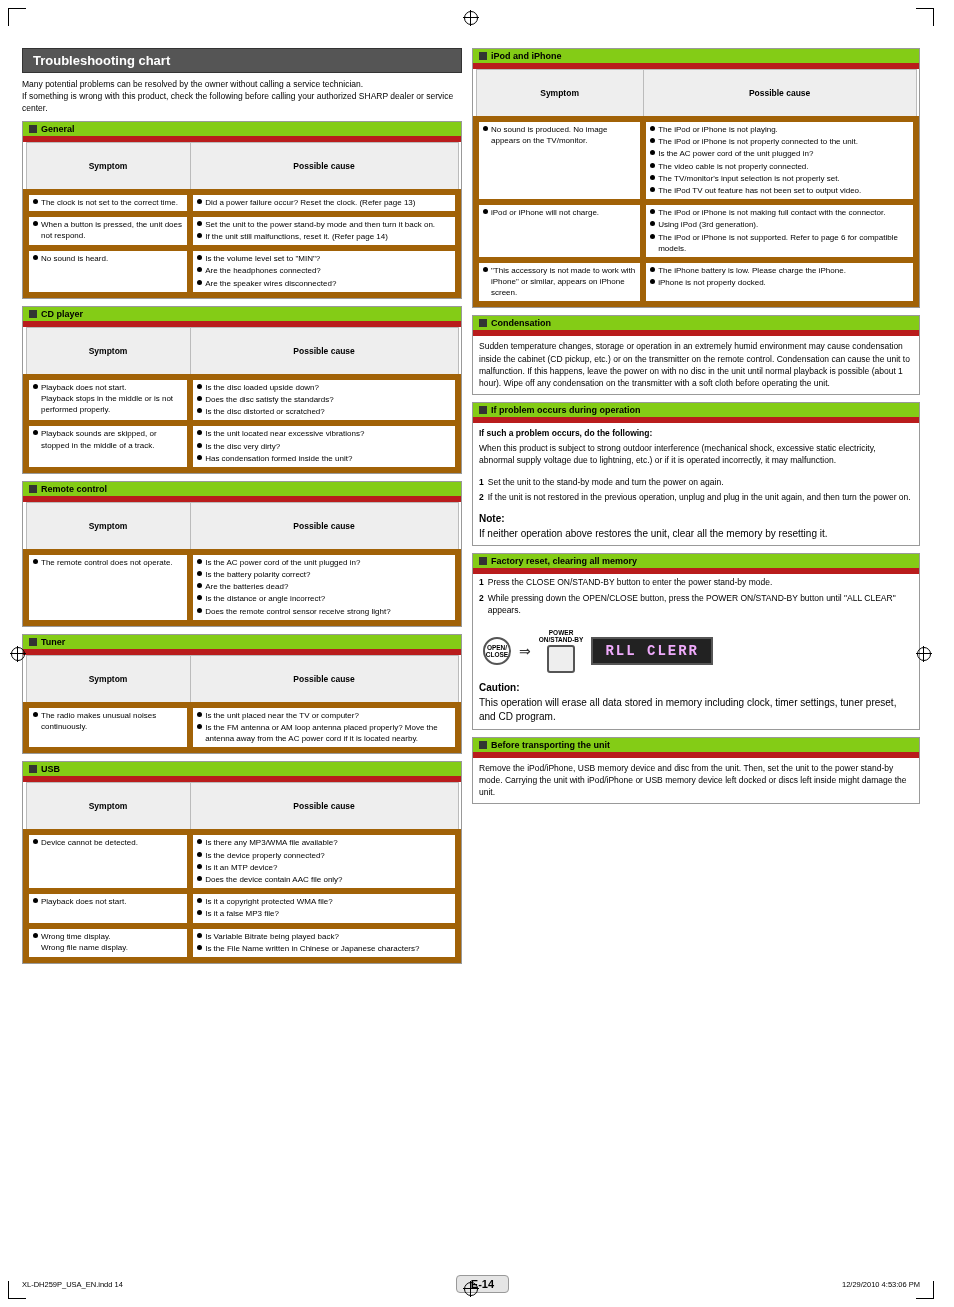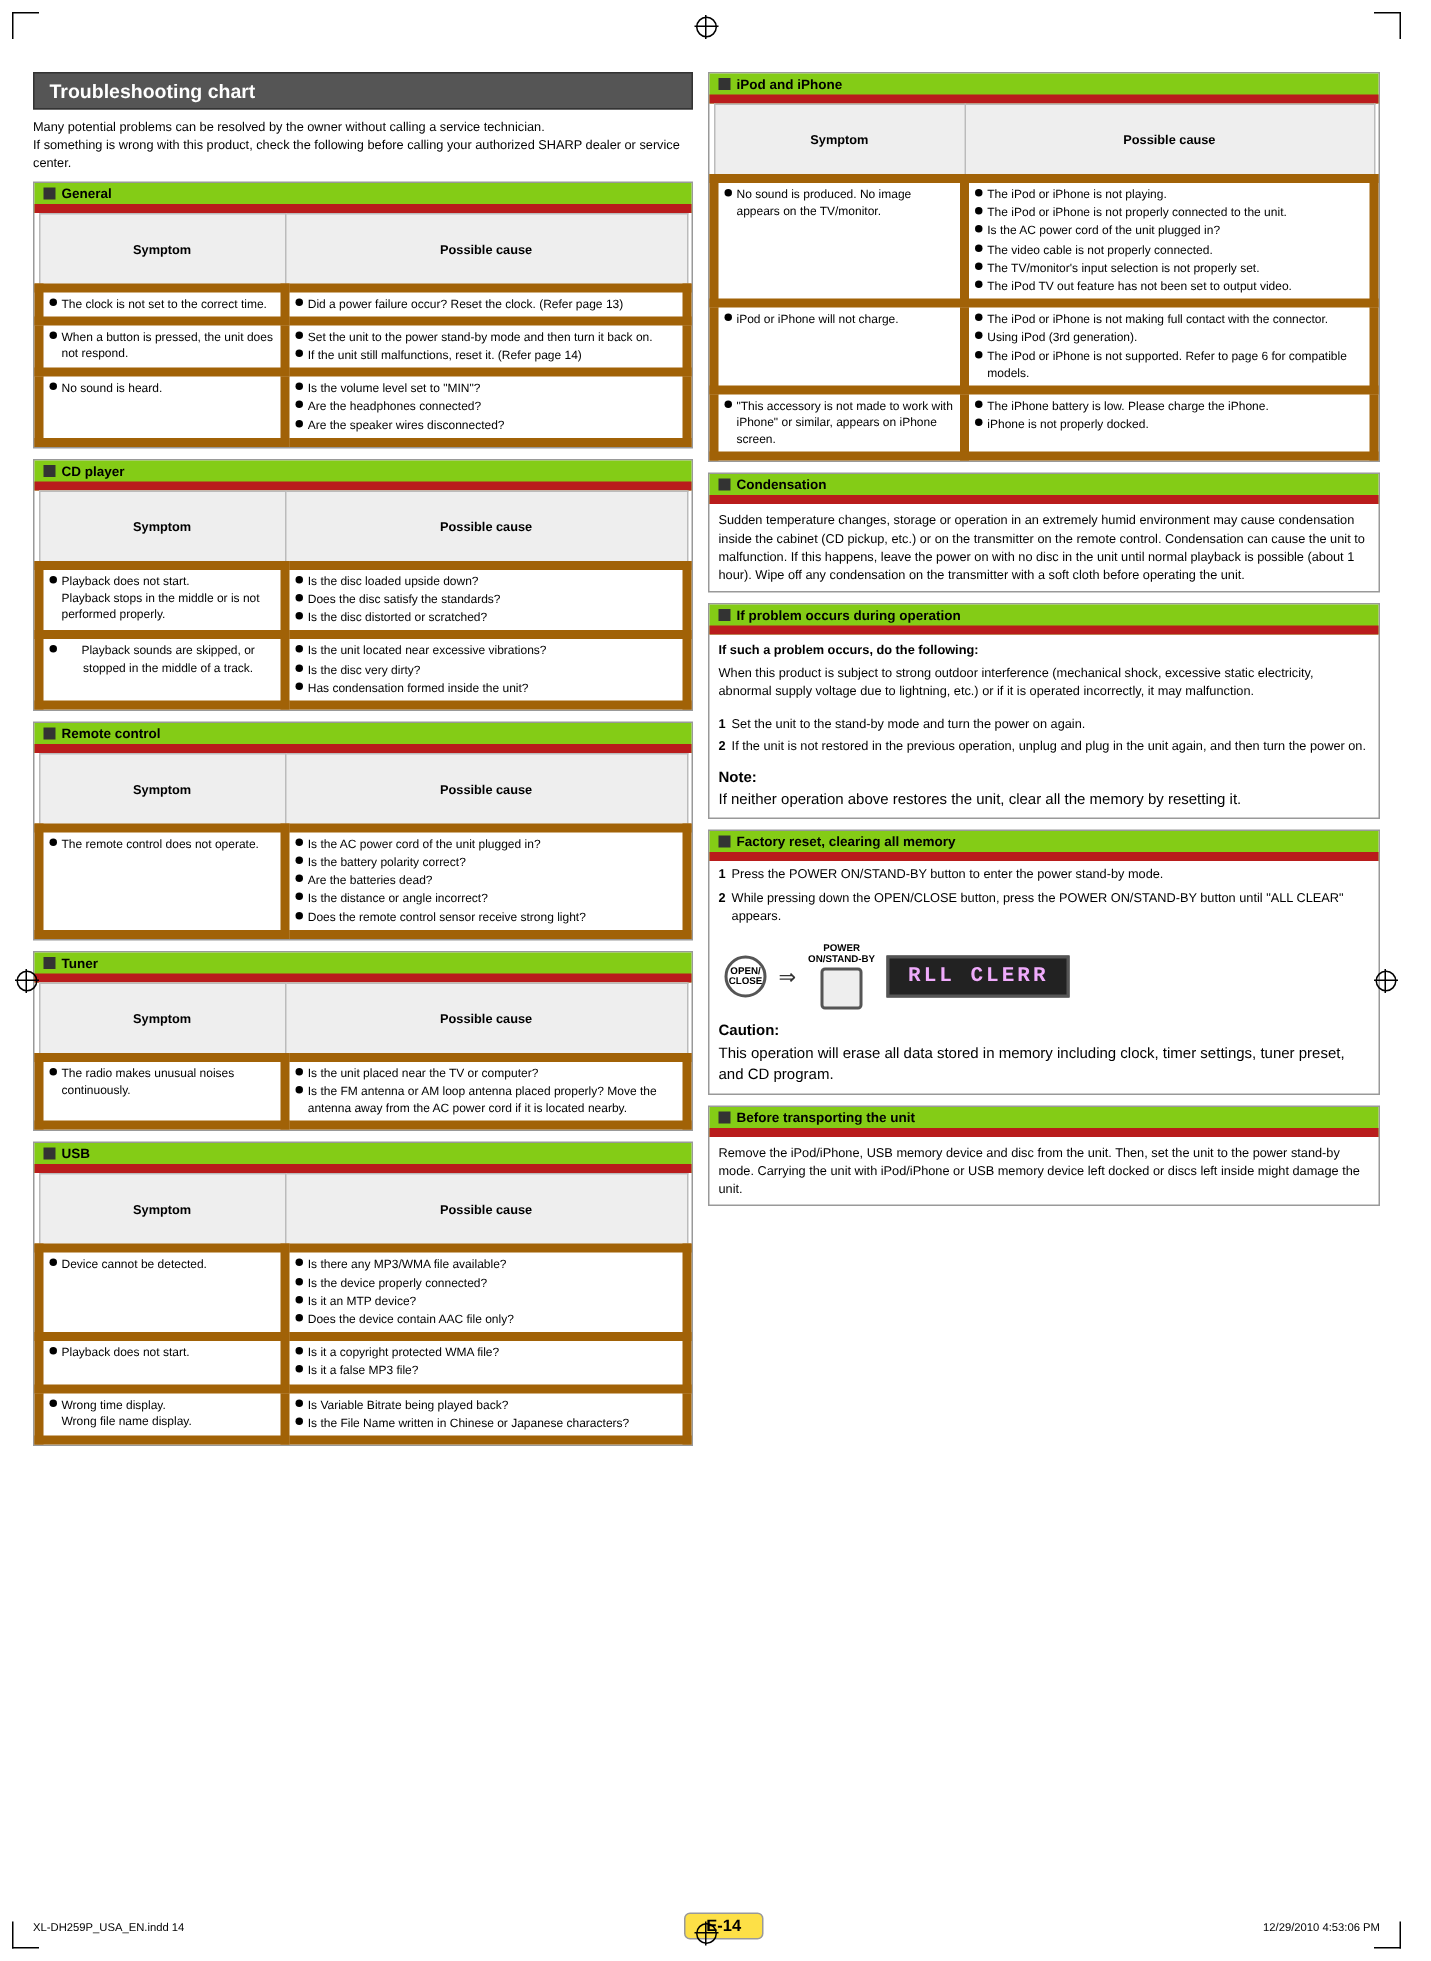--- a/index.html
+++ b/index.html
@@ -182,21 +182,21 @@
       position: absolute;
       bottom: 14px;
       left: 22px;
       right: 22px;
       display: flex;
       justify-content: space-between;
       align-items: center;
       font-size: 7.5px;
     }
     .page-number {
-      background: #fde047;
+      background: #e5e5e5;
       border: 1px solid #999;
       border-radius: 4px;
       padding: 2px 14px;
       font-size: 11px;
       font-weight: bold;
       text-align: center;
     }
   </style>
 </head>
 <body>
@@ -338,21 +338,21 @@
                   <div class="bullet-item">
                     <div class="bullet-dot"></div>
                     <div class="bullet-text">Is the disc distorted or scratched?</div>
                   </div>
                 </td>
               </tr>
               <tr>
                 <td>
                   <div class="bullet-item">
                     <div class="bullet-dot"></div>
-                    <div class="bullet-text" style="white-space: pre-wrap; text-align: center;">Playback sounds are skipped, or stopped in the middle of a track.</div>
+                    <div class="bullet-text" style="white-space: pre-wrap;">Playback sounds are skipped, or stopped in the middle of a track.</div>
                   </div>
                 </td>
                 <td>
                   <div class="bullet-item">
                     <div class="bullet-dot"></div>
                     <div class="bullet-text">Is the unit located near excessive vibrations?</div>
                   </div>
                   <div class="bullet-item">
                     <div class="bullet-dot"></div>
                     <div class="bullet-text">Is the disc very dirty?</div>
@@ -657,21 +657,21 @@
       </div>
 
       <div class="section-box">
         <div class="section-header">
           <span class="square-icon"></span>
           <span>Factory reset, clearing all memory</span>
         </div>
         <div class="numbered-list">
           <div class="numbered-item">
             <span class="num">1</span>
-            <span>Press the POWER ON/STAND-BY button to enter the power stand-by mode.</span>
+            <span>Press the CLOSE ON/STAND-BY button to enter the power stand-by mode.</span>
           </div>
           <div class="numbered-item">
             <span class="num">2</span>
             <span>While pressing down the OPEN/CLOSE button, press the POWER ON/STAND-BY button until "ALL CLEAR" appears.</span>
           </div>
         </div>
 
         <div class="all-clear-area">
           <div style="display:flex;flex-direction:column;align-items:center;">
             <div class="power-button-icon">

